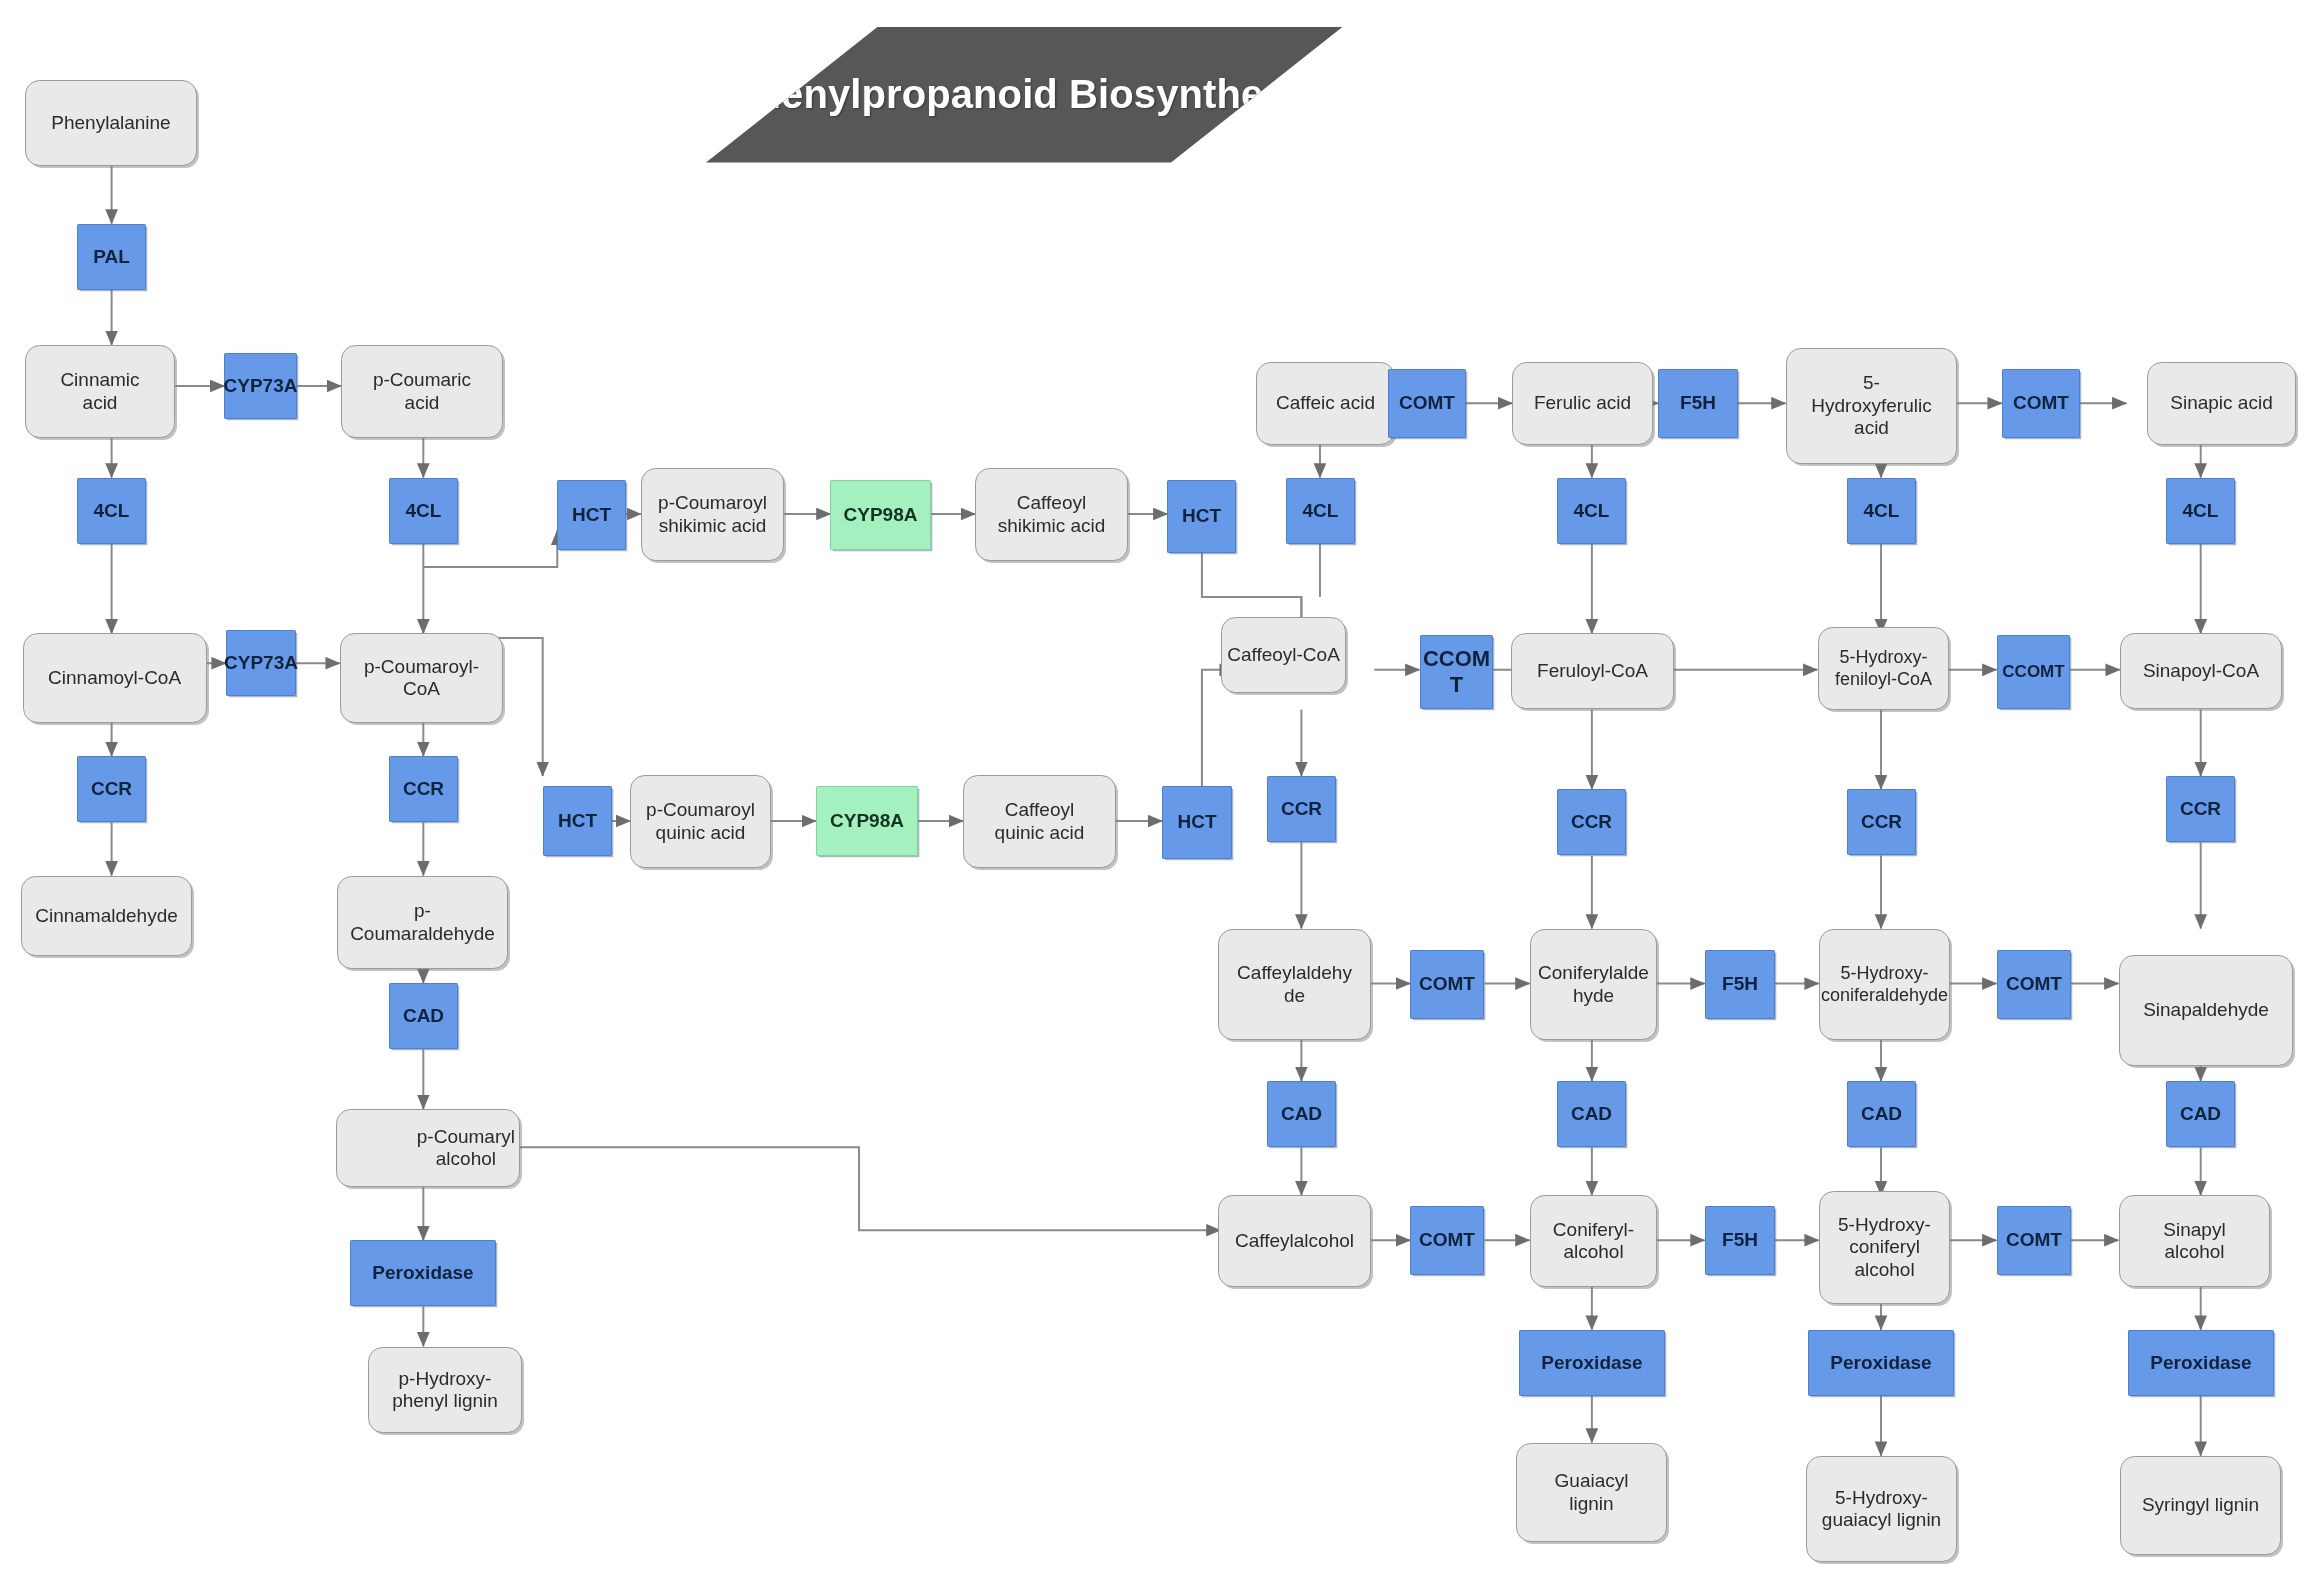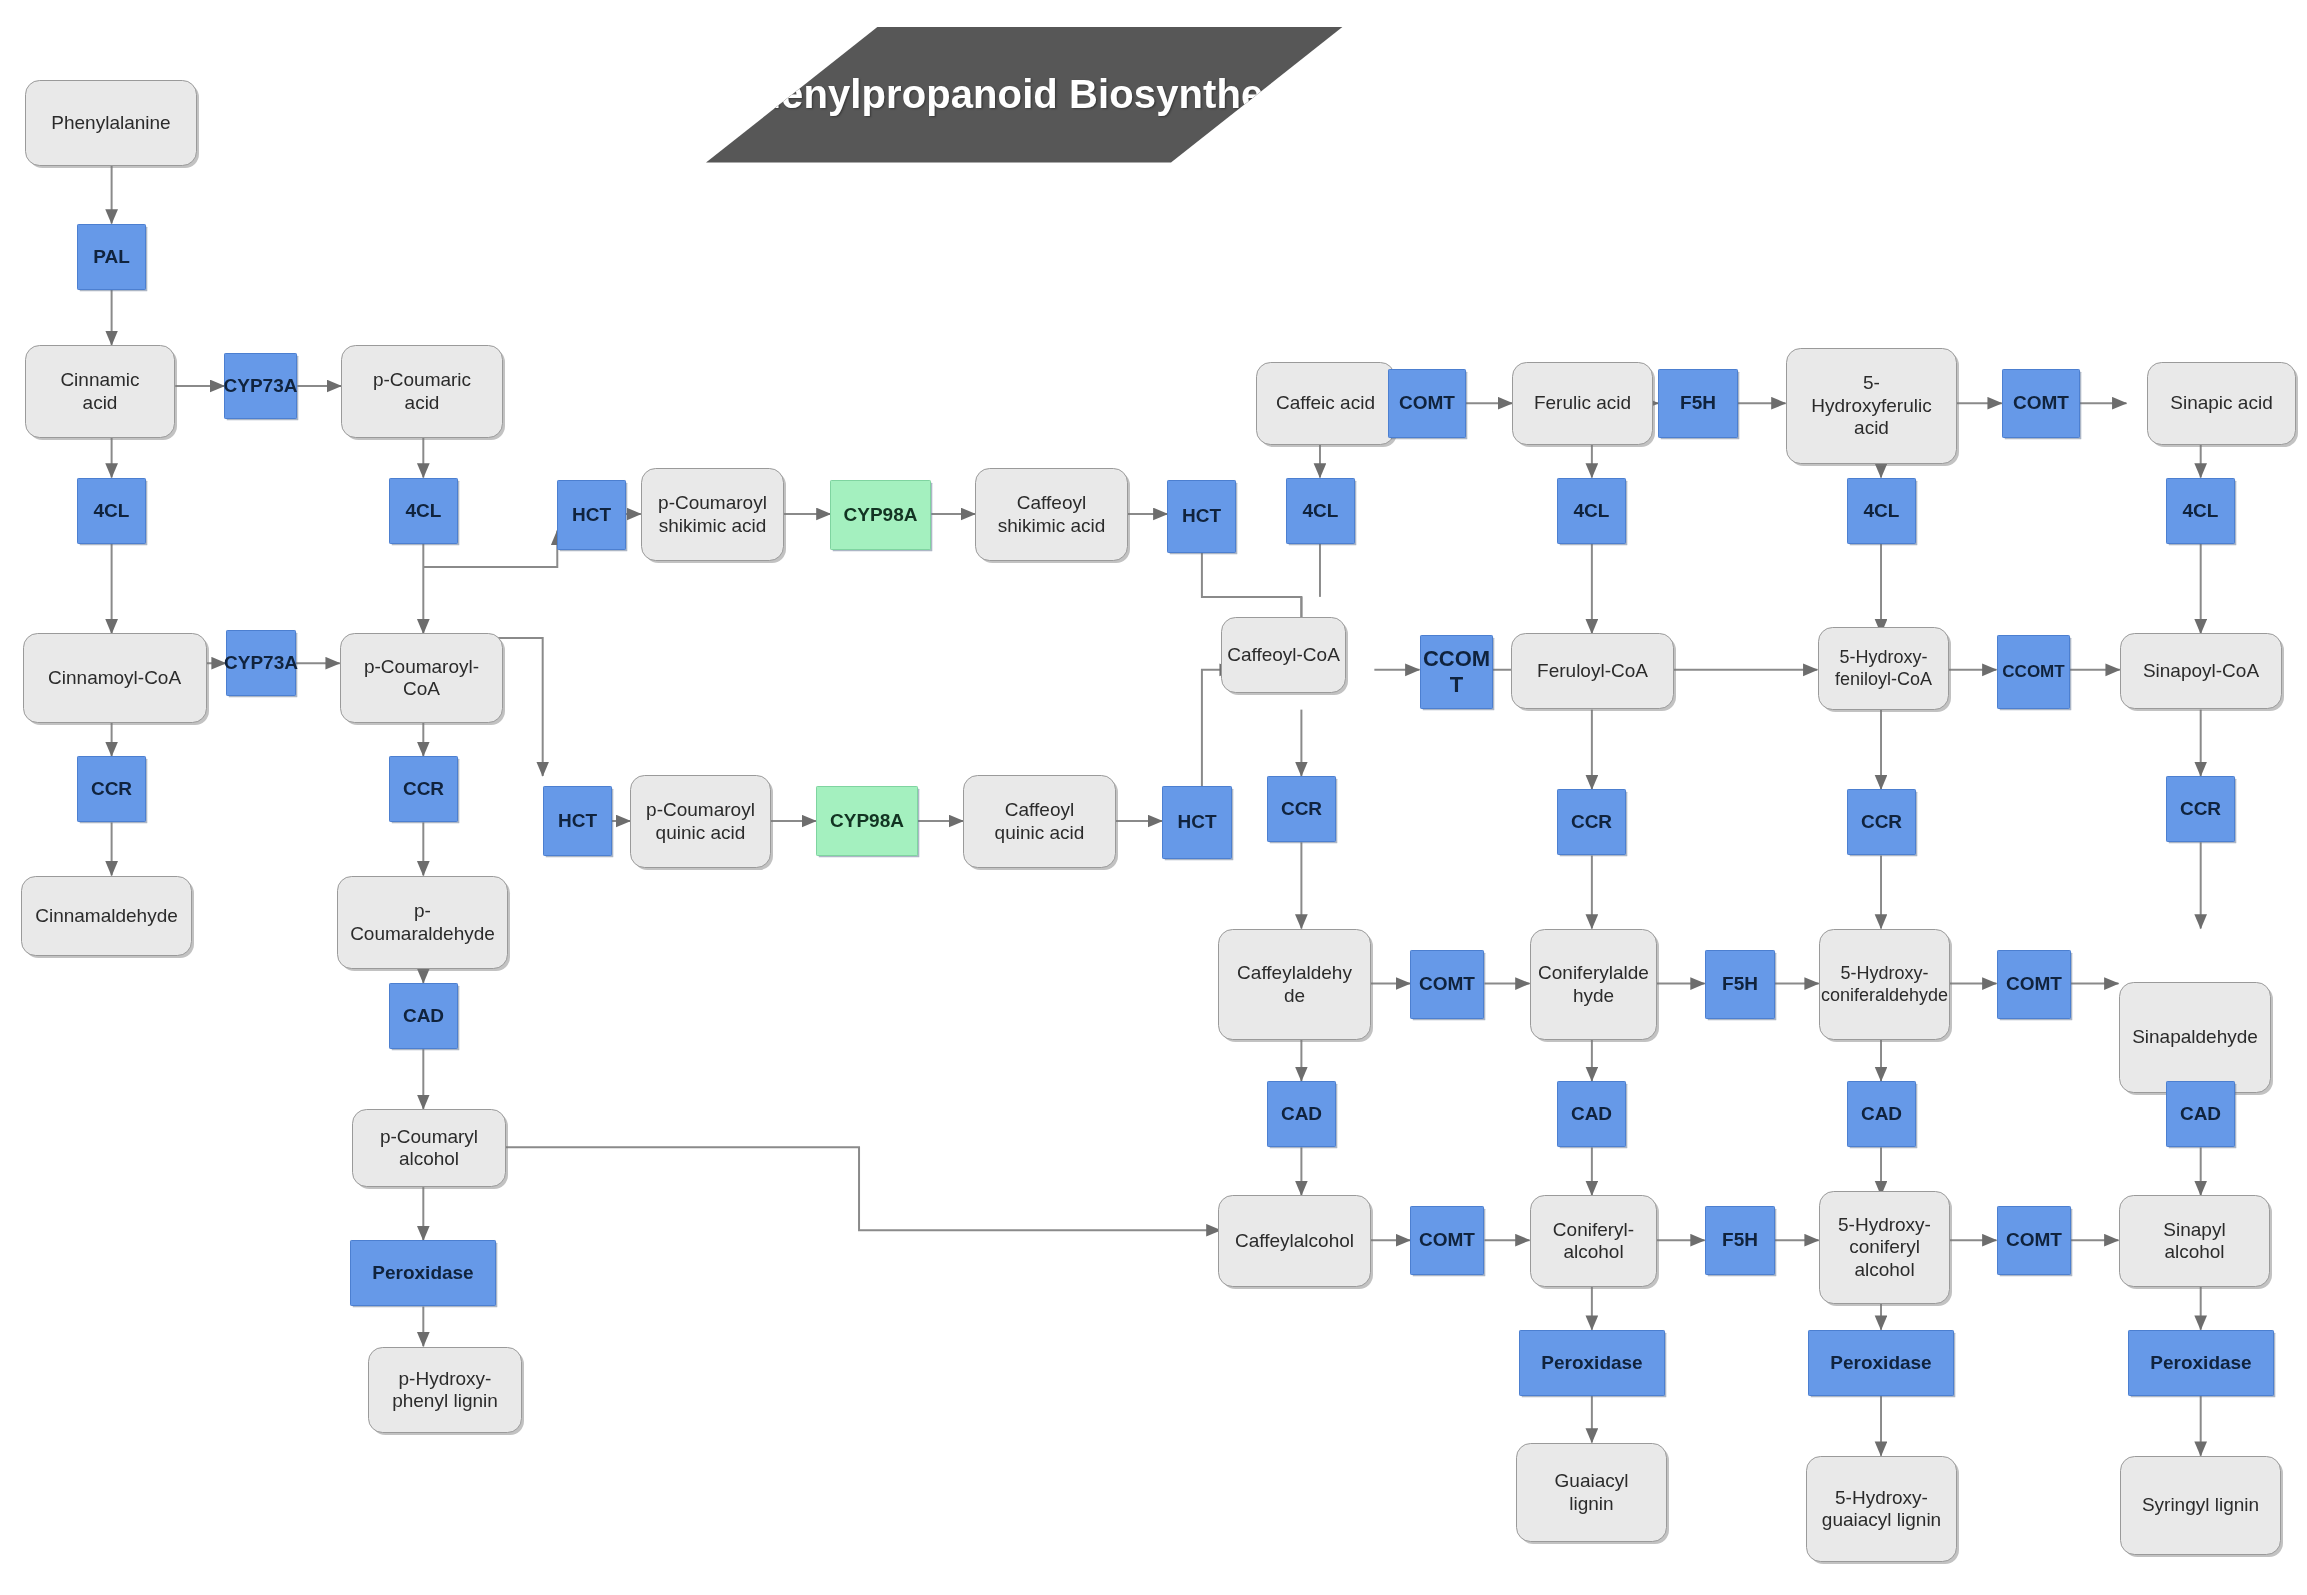--- a/index.html
+++ b/index.html
@@ -235,21 +235,21 @@
 
   <div class="node metab" style="left:337px;top:876px;width:171px;height:93px;">
     <span>p-
 Coumaraldehyde</span>
     </div>
 
   <div class="node enz" style="left:389px;top:983px;width:69px;height:66px;">
     <span>CAD</span>
     </div>
 
-  <div class="node metab" style="left:352px;top:1109px;width:154px;height:78px;">
+  <div class="node metab" style="left:336px;top:1109px;width:184px;height:78px;justify-content:flex-end;">
     <span>p-Coumaryl
 alcohol</span>
     </div>
 
   <div class="node enz" style="left:350px;top:1240px;width:146px;height:66px;">
     <span>Peroxidase</span>
     </div>
 
   <div class="node metab" style="left:340px;top:1347px;width:154px;height:86px;margin-left:28px;">
     <span>p-Hydroxy-
@@ -408,21 +408,21 @@
 
   <div class="node metab" style="left:1819px;top:929px;width:131px;height:111px;font-size:18px;">
     <span>5-Hydroxy-
 coniferaldehyde</span>
     </div>
 
   <div class="node enz" style="left:1997px;top:950px;width:74px;height:69px;">
     <span>COMT</span>
     </div>
 
-  <div class="node metab" style="left:2119px;top:982px;width:152px;height:111px;">
+  <div class="node metab" style="left:2119px;top:955px;width:174px;height:111px;">
     <span>Sinapaldehyde</span>
     </div>
 
   <div class="node enz" style="left:1267px;top:1081px;width:69px;height:66px;">
     <span>CAD</span>
     </div>
 
   <div class="node enz" style="left:1557px;top:1081px;width:69px;height:66px;">
     <span>CAD</span>
     </div>

